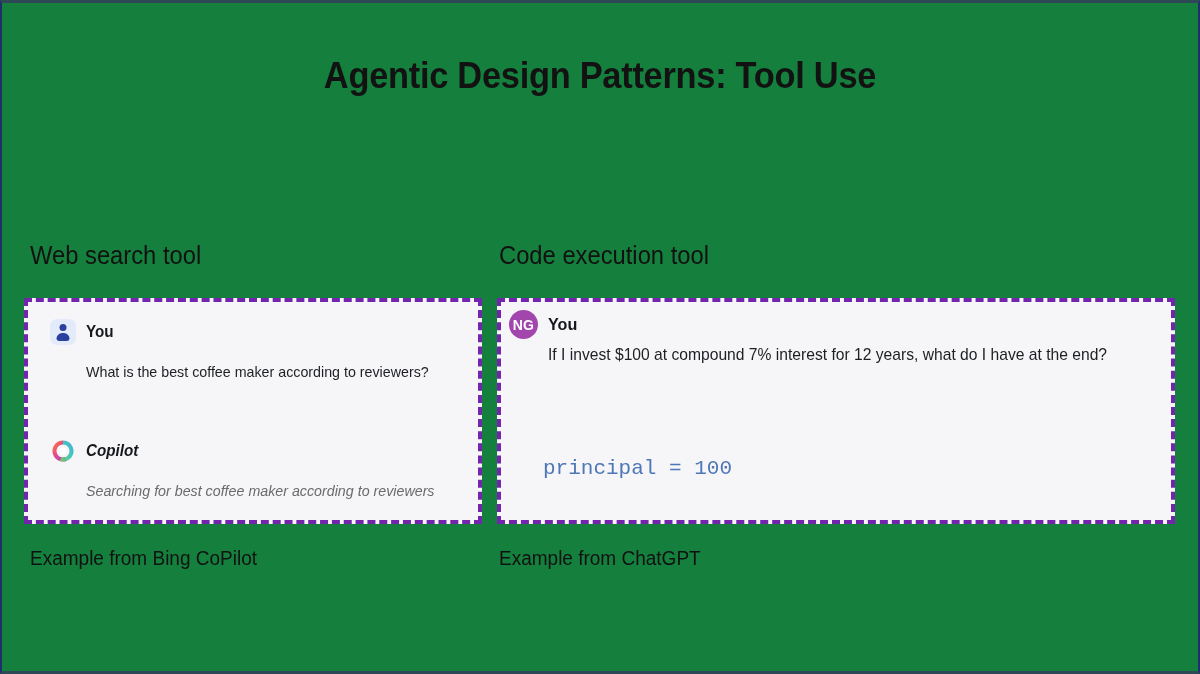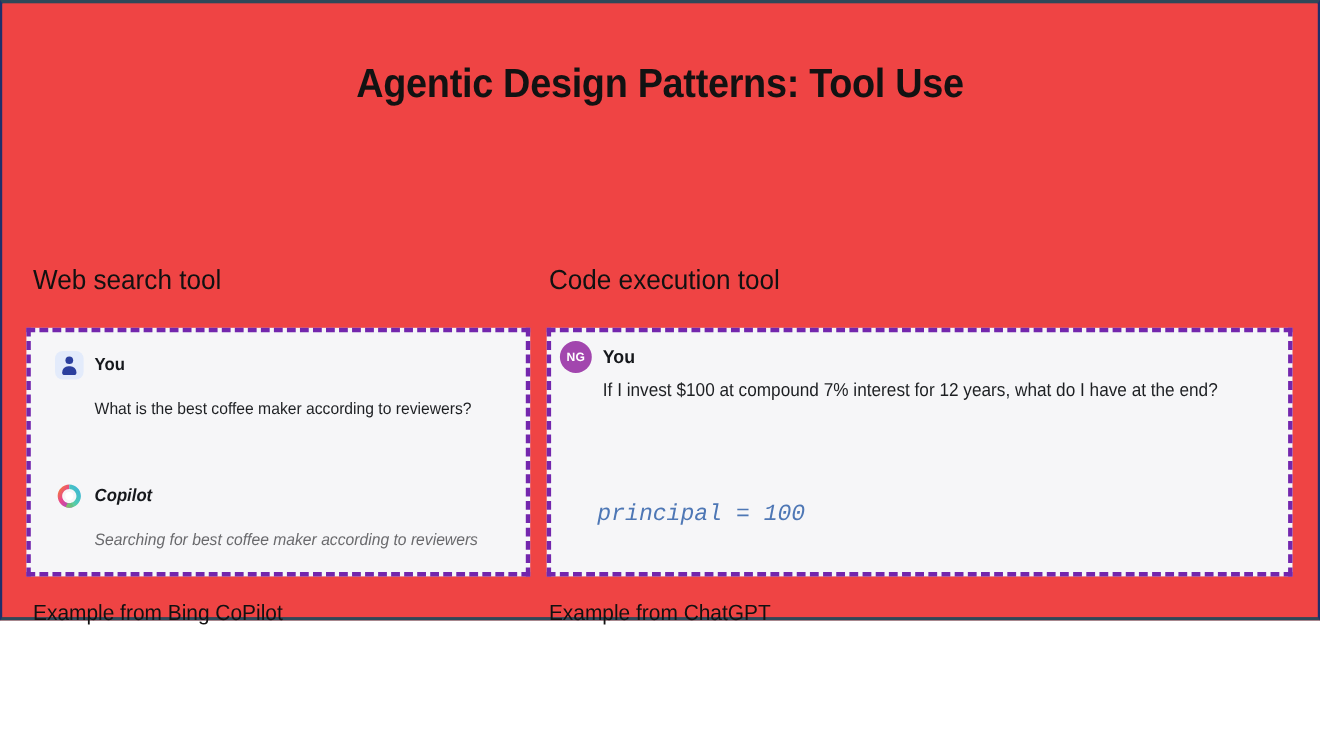--- a/index.html
+++ b/index.html
@@ -10,23 +10,23 @@
   body {
     width: 1200px;
     height: 674px;
     font-family: "Liberation Sans", sans-serif;
     overflow: hidden;
   }
 
   #slide {
     position: relative;
     width: 1200px;
-    height: 564px;
+    height: 674px;
     box-sizing: border-box;
-    background: #ef4444;
+    background: #15803d;
     border-top: 3px solid #2f4858;
     border-left: 2px solid #1f2f6b;
     border-right: 2px solid #1f2f6b;
     border-bottom: 3px solid #2f4858;
   }
 
   
   #slide-title {
     position: absolute;
     top: 52px;
@@ -155,21 +155,21 @@
     flex: none;
     position: relative;
   }
 
   .avatar-ng {
     width: 29px;
     height: 29px;
     border-radius: 50%;
     background: #a246ae;
     color: #ffffff;
-    font-size: 11px;
+    font-size: 14px;
     font-weight: bold;
     letter-spacing: 0.3px;
     display: flex;
     align-items: center;
     justify-content: center;
     flex: none;
     font-family: "Liberation Sans", sans-serif;
   }
 
   
@@ -191,21 +191,20 @@
 
   #code-block {
     position: absolute;
     left: 42px;
     top: 92px;
     color: #4e77b5;
     font-family: "Liberation Mono", "DejaVu Sans Mono", monospace;
     font-size: 21px;
     line-height: 30px;
     white-space: pre;
-    font-style: italic;
   }
   #code-block .code-line { display: block; }
 </style>
 </head>
 <body>
 
 <div id="slide">
 
   <div id="slide-title">Agentic Design Patterns: Tool Use</div>
 

